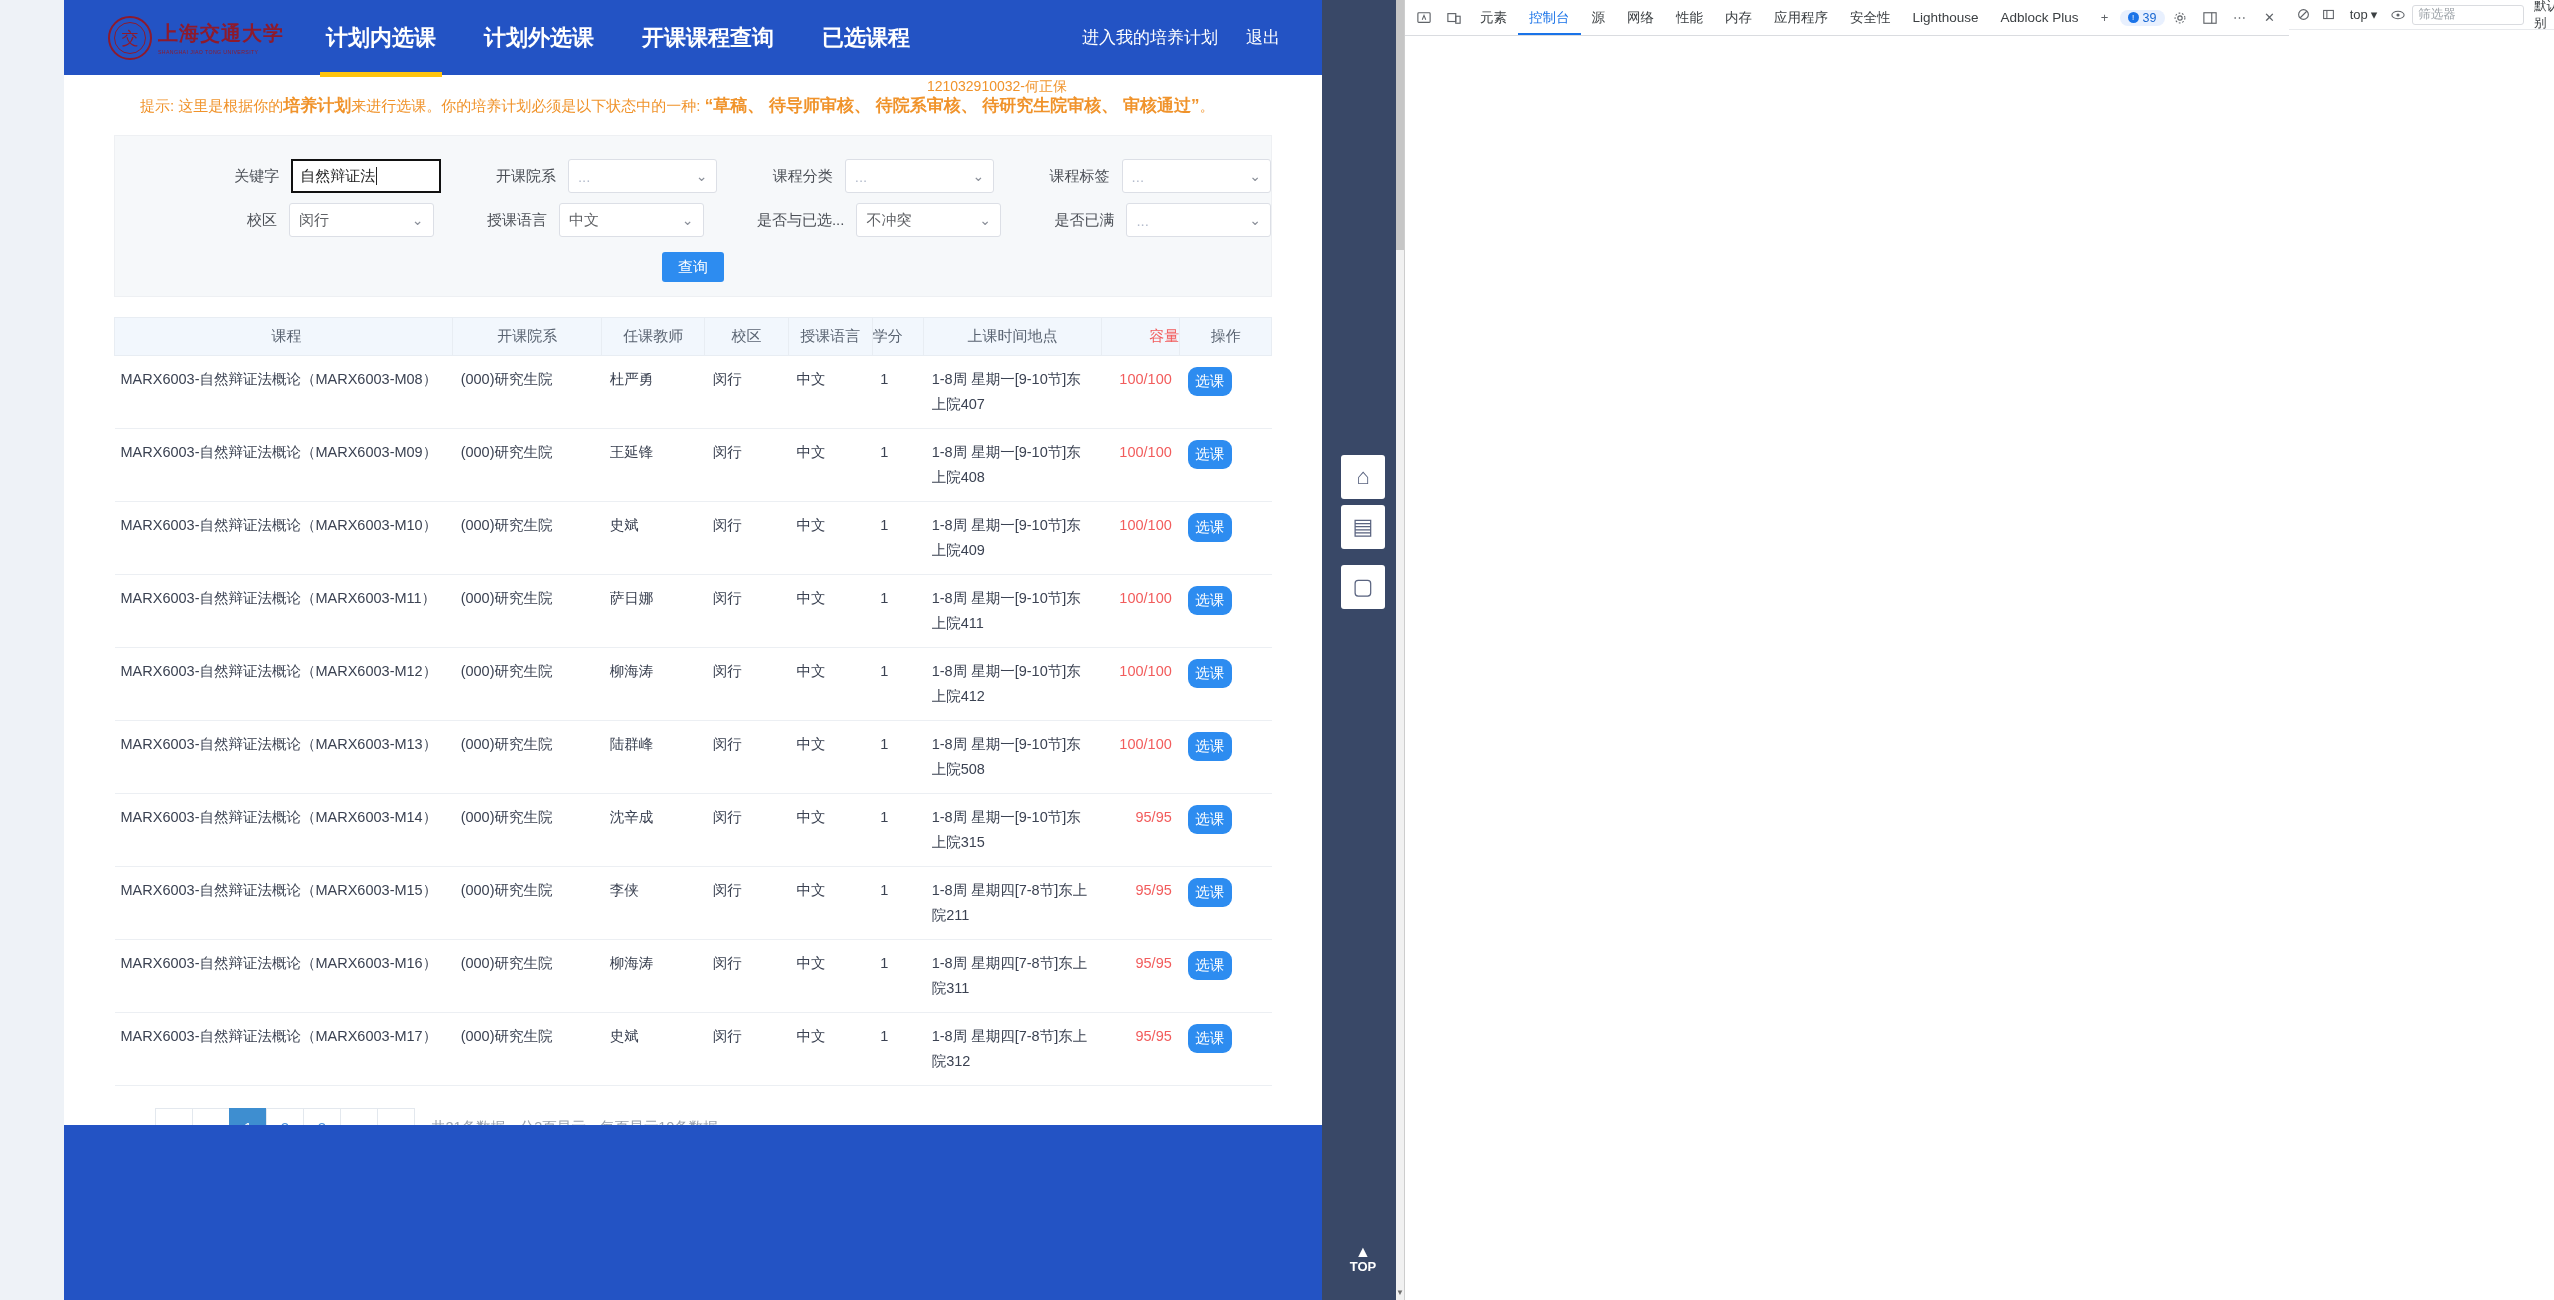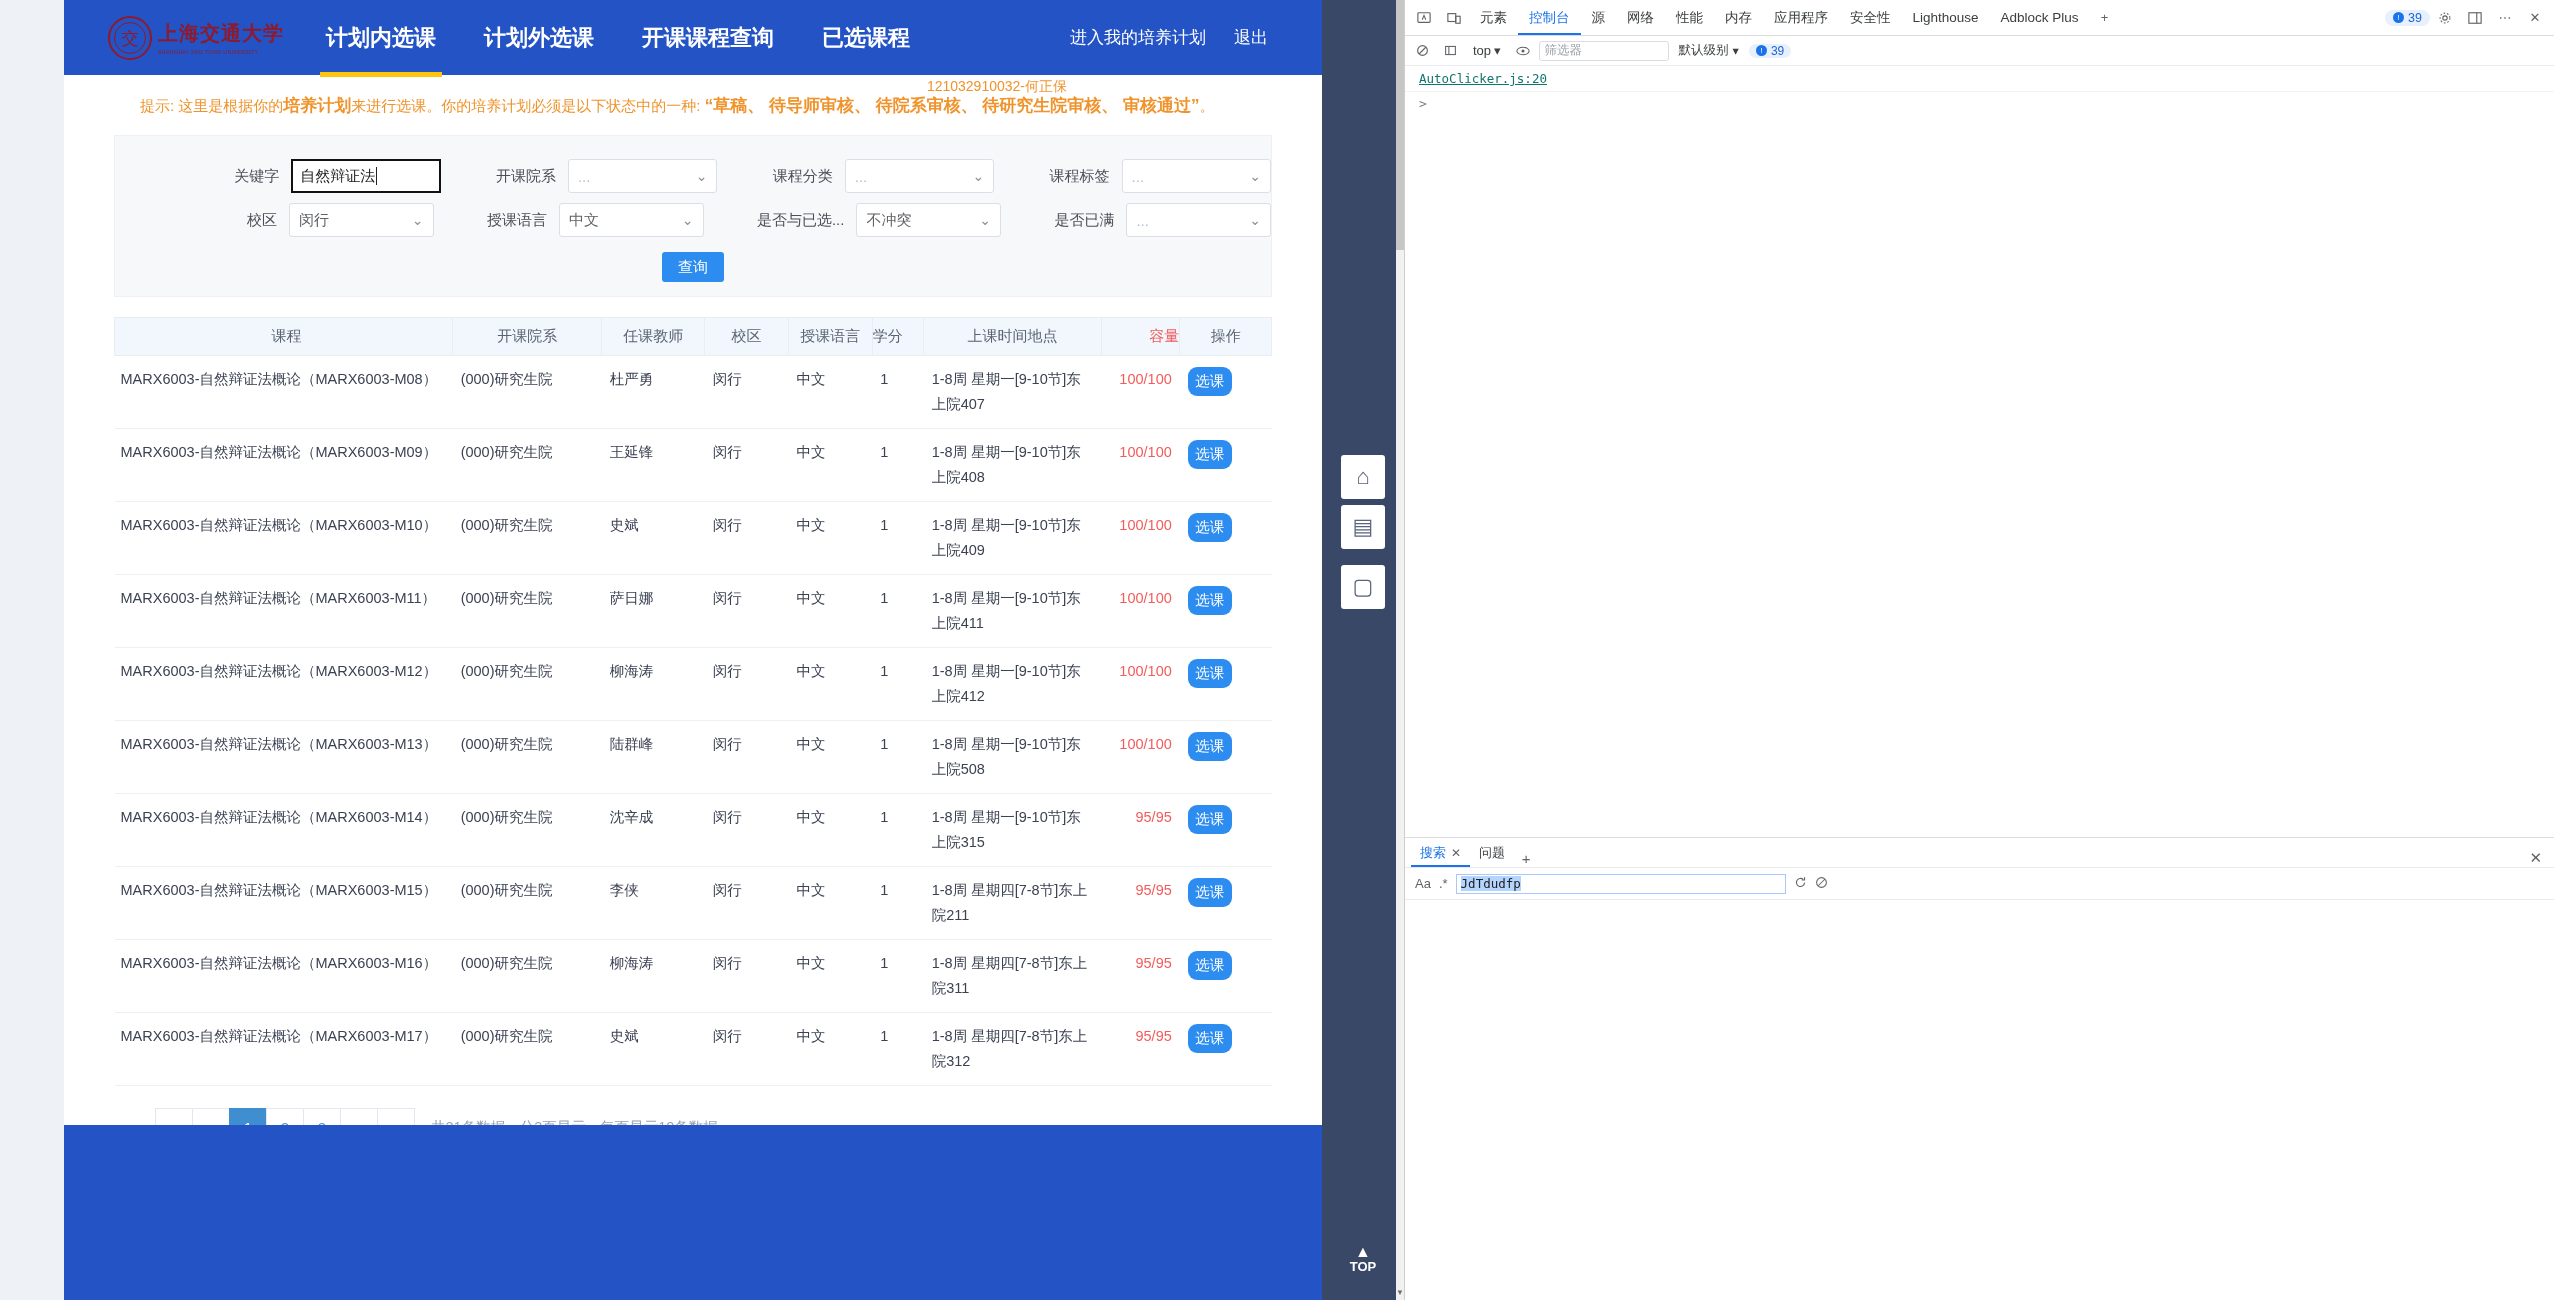--- a/index.html
+++ b/index.html
@@ -18,21 +18,21 @@
   .logo-seal:after{ content:""; position:absolute; inset:4px; border-radius:50%; border:1.5px solid #8e1a2c; }
   .logo-seal .glyph{ position:absolute; left:0; right:0; top:9px; text-align:center; font-size:17px; color:#8e1a2c; font-family:"Liberation Serif", serif; }
   .logo-text { margin-left:6px; }
   .logo-cn { font-size:20px; color:#8e1a2c; font-family:"Liberation Serif", serif; font-weight:bold; letter-spacing:1px; white-space:nowrap;}
   .logo-en { font-size:5.2px; color:#8e1a2c; letter-spacing:.4px; white-space:nowrap; margin-top:2px;}
 
   .nav-items { display:flex; align-items:center; margin-left:44px; height:75px; }
   .nav-item { color:#fff; font-size:22px; font-weight:bold; padding:0 24px; height:78px; display:flex; align-items:center; cursor:pointer; position:relative;}
   .nav-item.active:after { content:""; position:absolute; left:18px; right:18px; bottom:0; height:5px; background:#ffc40d; }
 
-  .nav-right { position:absolute; right:54px; display:flex; align-items:center; gap:28px; }
+  .nav-right { position:absolute; right:42px; display:flex; align-items:center; gap:28px; }
   .nav-right .nr { color:#fff; font-size:17px; cursor:pointer; }
 
   
   .hint { padding:16px 0 10px 76px; font-size:15px; line-height:30px; color:#f0932b; position:relative;}
   .hint .b { font-weight:bold; font-size:17px; }
   .hint .plain { color:#f0932b; }
   .userid { position:absolute; right:255px; top:78px; font-size:14px; color:#f0932b; }
 
   
   .filters { margin:4px 50px 0 50px; background:#f6f8fa; border:1px solid #eef0f3; padding:18px 0 14px 0; }
@@ -75,21 +75,21 @@
   .rail { position:absolute; left:1322px; top:0; width:82px; height:1300px; background:#394867; }
   .rail-ico { width:44px; height:44px; margin:0 auto; background:#fff; border-radius:3px; display:flex; align-items:center; justify-content:center; color:#5a6480; font-size:22px; }
   .rail-slot { position:absolute; left:19px; }
   .rail-top { position:absolute; left:0; right:0; top:1245px; text-align:center; color:#fff; font-size:13px; font-weight:bold; }
   .rail-top .arw { display:block; font-size:16px; line-height:14px; }
   .scroll-col { position:absolute; left:1396px; top:0; width:8px; height:1300px; background:#f1f1f1; }
   .scroll-thumb { position:absolute; left:1396px; top:0px; width:8px; height:250px; background:#c6c6c6; }
   .scroll-arrow { position:absolute; left:1396px; width:8px; height:14px; color:#6e6e6e; font-size:8px; text-align:center; line-height:14px;}
 
   
-  #devtools { flex:0 0 1150px; width:1150px; height:1300px; background:#fff; border-left:1px solid #cdcdcd; display:flex; flex-direction:column; font-size:13px; color:#3c4043;}
+  #devtools { flex:0 0 1150px; width:1150px; height:1300px; background:#fff; border-left:1px solid #cdcdcd; display:flex; flex-direction:row; font-size:13px; color:#3c4043;}
   .dt-tabbar { height:36px; display:flex; align-items:center; border-bottom:1px solid #dadce0; padding:0 4px; }
   .dt-iconbtn { width:30px; height:28px; display:flex; align-items:center; justify-content:center; color:#5f6368; cursor:pointer; }
   .dt-tab { padding:0 11px; height:34px; display:flex; align-items:center; font-size:13.5px; color:#3c4043; cursor:pointer; white-space:nowrap; }
   .dt-tab.sel { color:#1a73e8; box-shadow: inset 0 -2px 0 #1a73e8; }
   .dt-tabbar .spacer { flex:1; }
   .err-pill { display:flex; align-items:center; gap:4px; background:#e8f0fe; color:#1967d2; border-radius:10px; padding:1px 8px; font-size:12.5px; }
   .err-dot { width:11px; height:11px; border-radius:50%; background:#1a73e8; color:#fff; font-size:8px; display:flex; align-items:center; justify-content:center; }
 
   .dt-toolbar2 { height:30px; display:flex; align-items:center; gap:6px; border-bottom:1px solid #e8eaed; padding:0 6px; }
   .ctx-sel { display:flex; align-items:center; gap:3px; padding:2px 6px; border-radius:3px; cursor:pointer; font-size:13px; }

